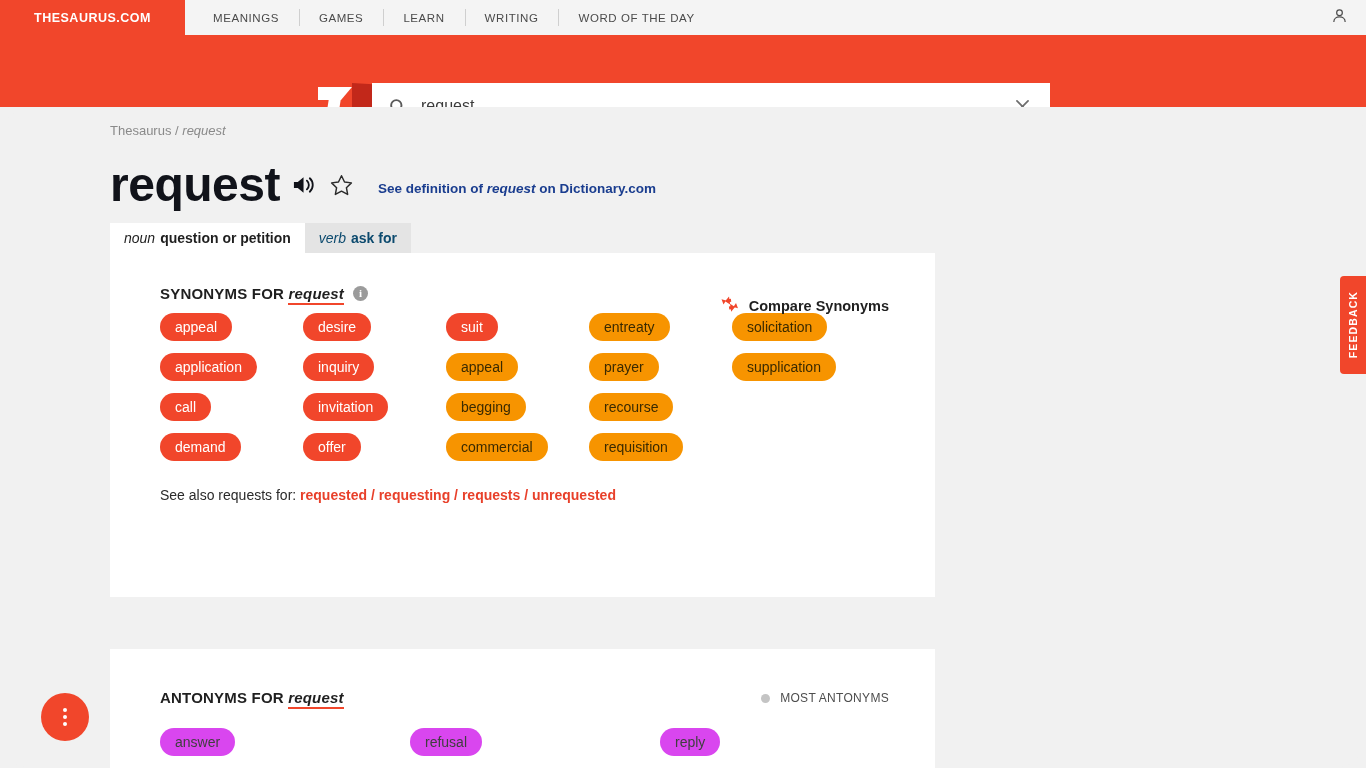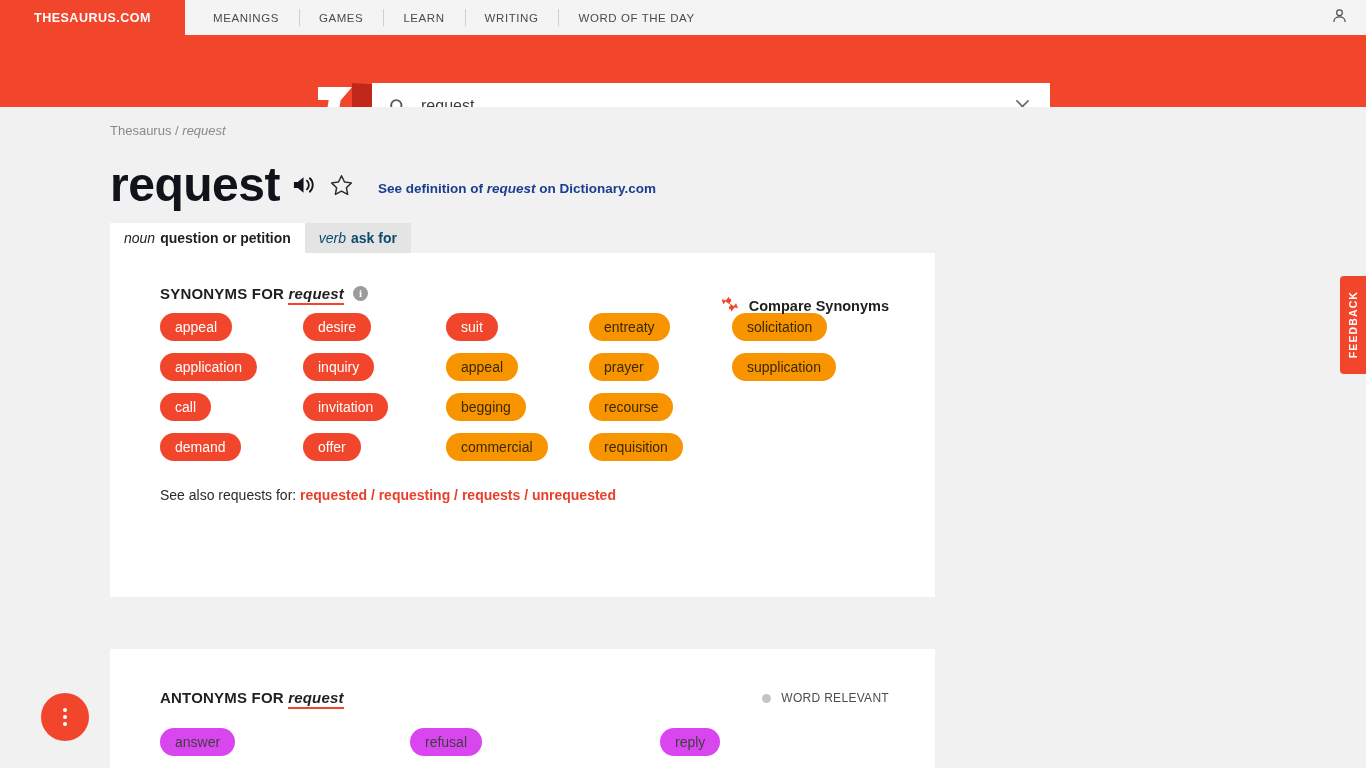--- a/index.html
+++ b/index.html
@@ -526,21 +526,21 @@
 
   <div class="card card-ant">
     <div class="ant-head">
       <div class="sec-title">
         <span>ANTONYMS FOR</span>
         <em>request</em>
       </div>
     </div>
     <div class="relevance">
       <span class="dot"></span>
-      <span class="relevance-label">WORD RELEVANT</span>
+      <span class="relevance-label">MOST ANTONYMS</span>
     </div>
     <div class="ant-chips">
       <div class="ant-col">
         <div class="chip ant">answer</div>
       </div>
       <div class="ant-col">
         <div class="chip ant">refusal</div>
       </div>
       <div class="ant-col">
         <div class="chip ant">reply</div>

